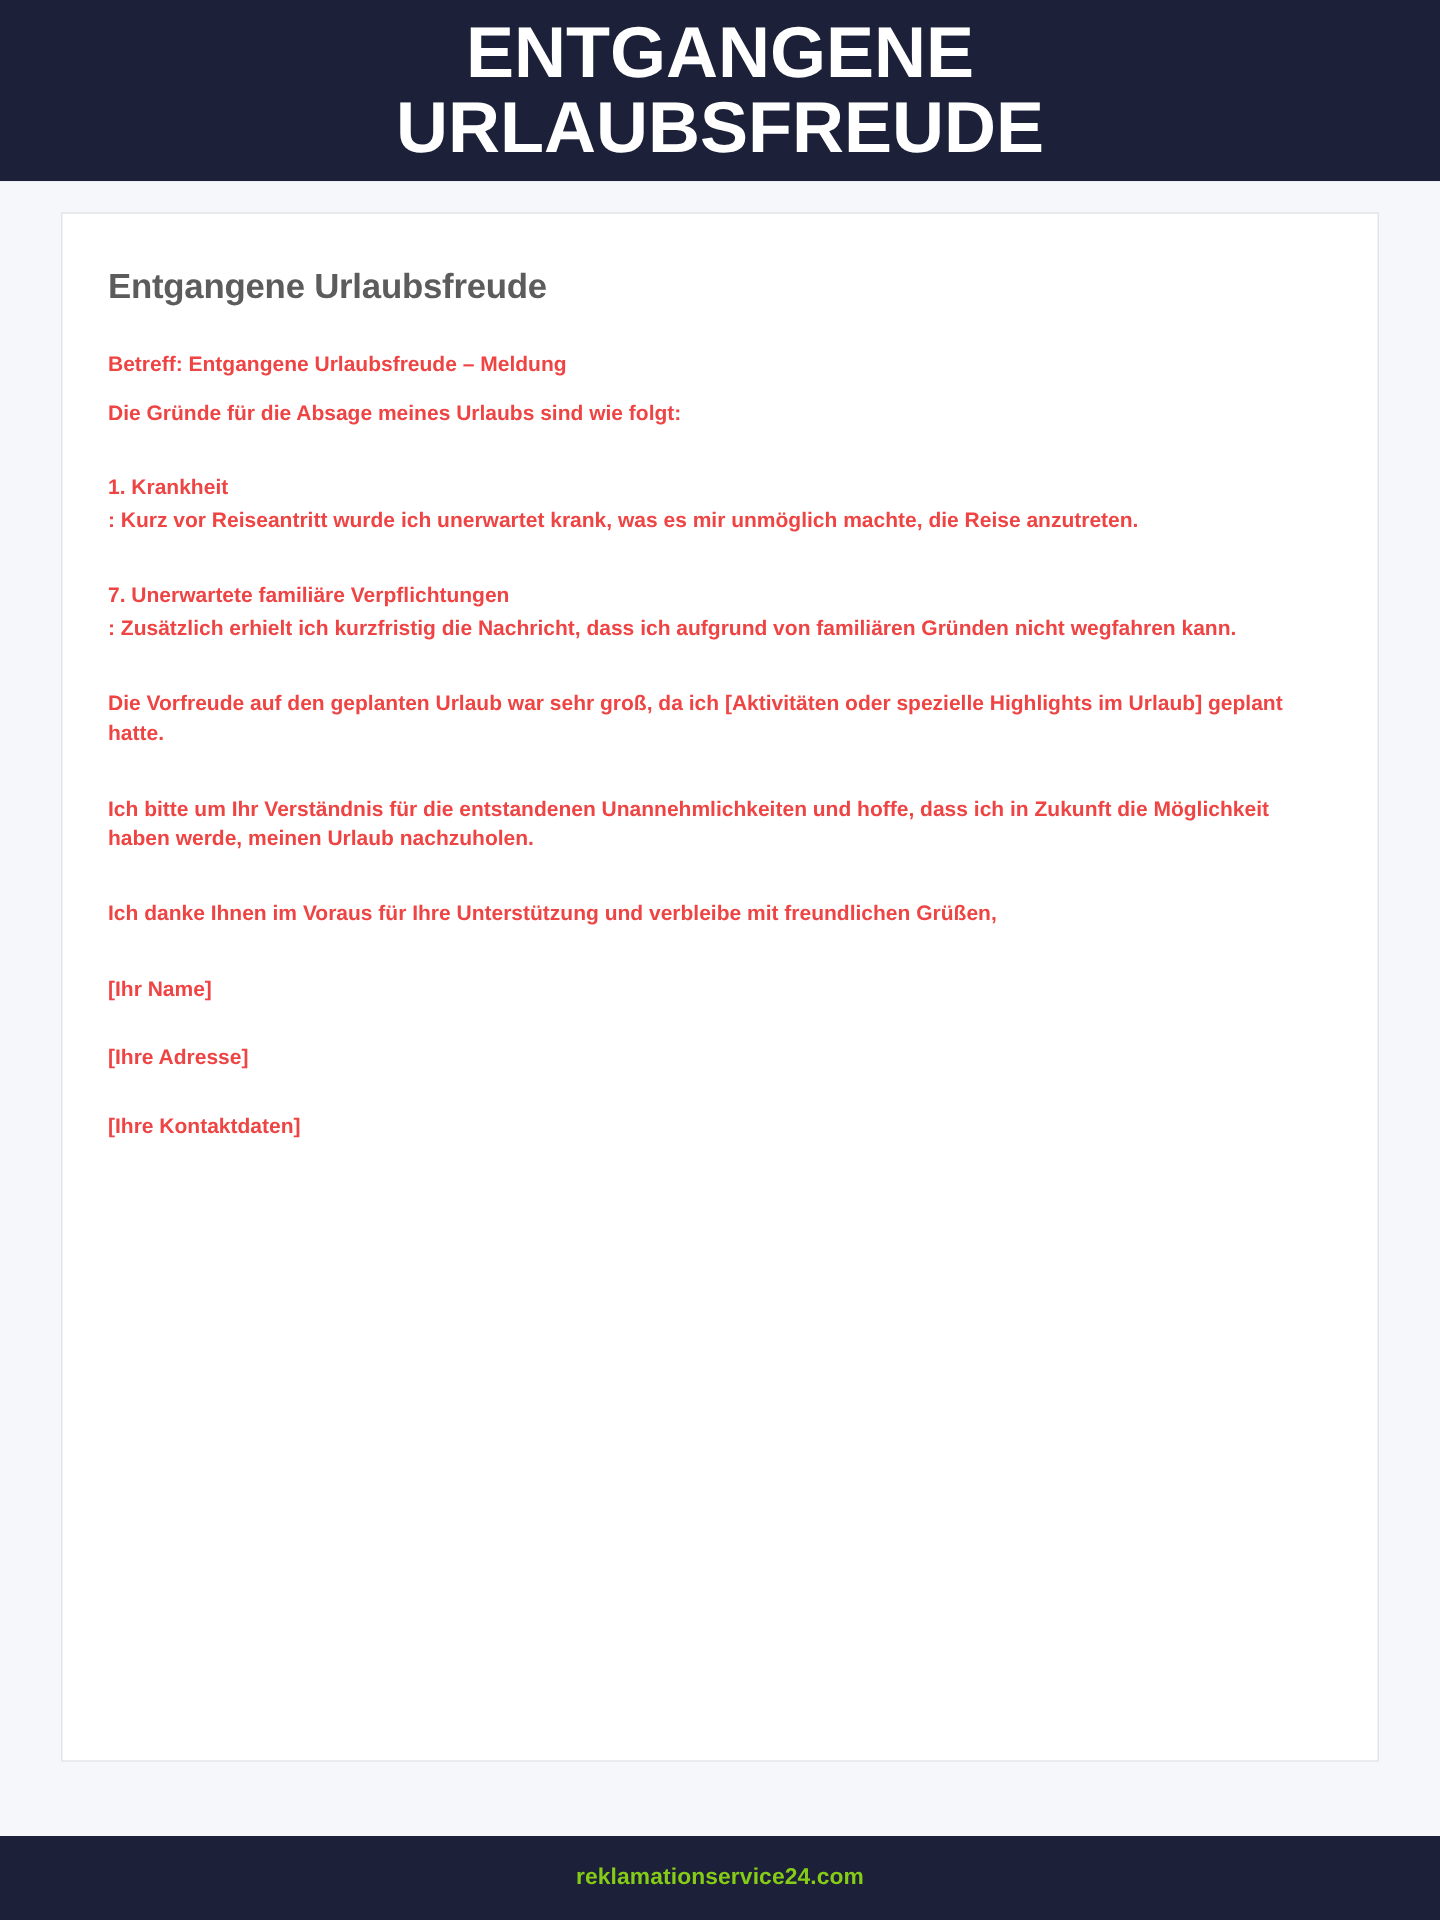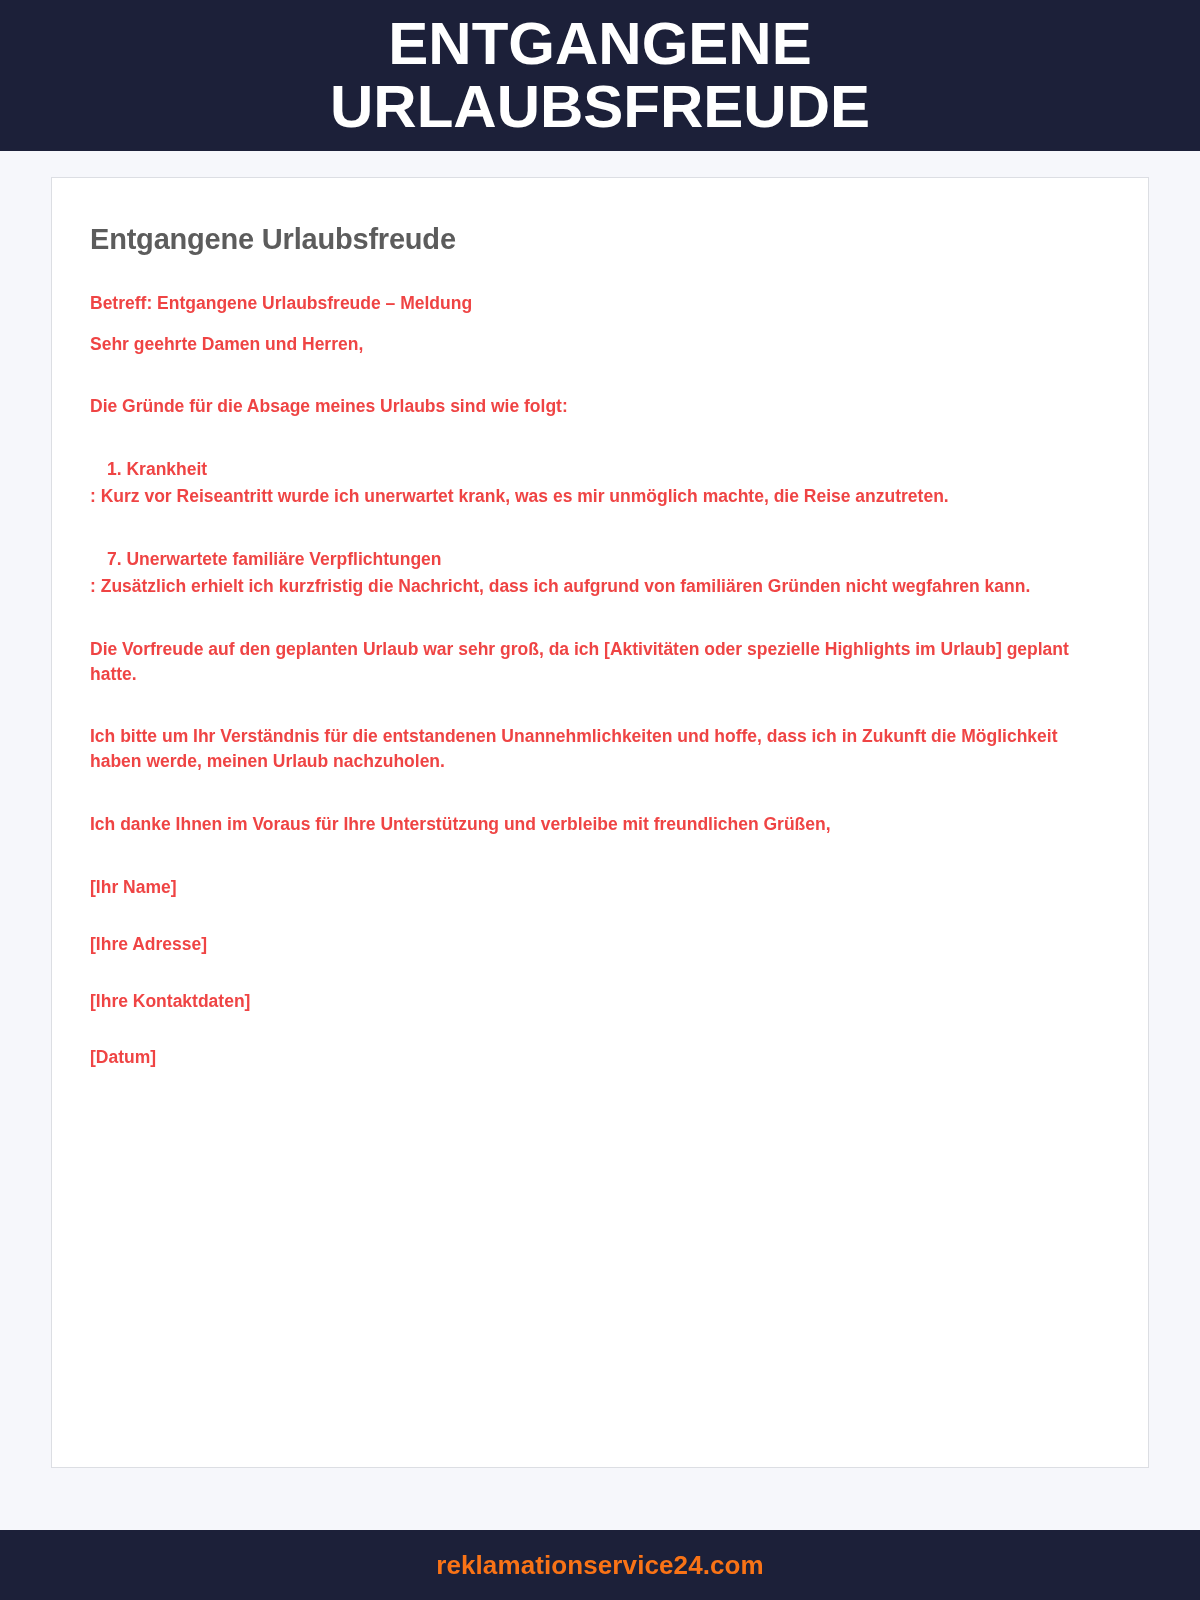--- a/index.html
+++ b/index.html
@@ -82,38 +82,38 @@
     line-height: 1.42;
   }
 
   .p {
     margin: 0 0 16px 0;
   }
   .p-gap {
     margin: 0 0 38px 0;
   }
   .p-tight {
-    margin: 0 0 2px 17px;
+    margin: 0 0 2px 0;
   }
   .p-sig {
     margin: 0 0 32px 0;
   }
 
   
   .footer {
     background: #1c2039;
     height: 70px;
     flex: 0 0 auto;
     display: flex;
     align-items: center;
     justify-content: center;
   }
   .footer-text {
-    color: #f97316;
-    font-size: 26px;
+    color: #84cc16;
+    font-size: 19px;
     font-weight: bold;
     letter-spacing: 0.1px;
   }
 </style>
 </head>
 <body>
 
 <div class="page">
 
   <header class="banner">
@@ -122,21 +122,20 @@
 
   <main class="content-region">
     <section class="card">
 
       <h2 class="doc-title">Entgangene Urlaubsfreude</h2>
 
       <div class="doc-body">
 
         <p class="p">Betreff: Entgangene Urlaubsfreude – Meldung</p>
 
-        <p class="p-gap">Sehr geehrte Damen und Herren,</p>
 
 
 
         <p class="p-gap">Die Gründe für die Absage meines Urlaubs sind wie folgt:</p>
 
         <p class="p-tight">1. Krankheit</p>
         <p class="p-gap">: Kurz vor Reiseantritt wurde ich unerwartet krank, was es mir unmöglich machte, die Reise anzutreten.</p>
 
         <p class="p-tight">7. Unerwartete familiäre Verpflichtungen</p>
         <p class="p-gap">: Zusätzlich erhielt ich kurzfristig die Nachricht, dass ich aufgrund von familiären Gründen nicht wegfahren kann.</p>
@@ -146,21 +145,20 @@
         <p class="p-gap">Ich bitte um Ihr Verständnis für die entstandenen Unannehmlichkeiten und hoffe, dass ich in Zukunft die Möglichkeit haben werde, meinen Urlaub nachzuholen.</p>
 
         <p class="p-gap">Ich danke Ihnen im Voraus für Ihre Unterstützung und verbleibe mit freundlichen Grüßen,</p>
 
         <p class="p-sig">[Ihr Name]</p>
 
         <p class="p-sig">[Ihre Adresse]</p>
 
         <p class="p-sig">[Ihre Kontaktdaten]</p>
 
-        <p class="p-sig">[Datum]</p>
 
       </div>
     </section>
   </main>
 
   <footer class="footer">
     <span class="footer-text">reklamationservice24.com</span>
   </footer>
 
 </div>

